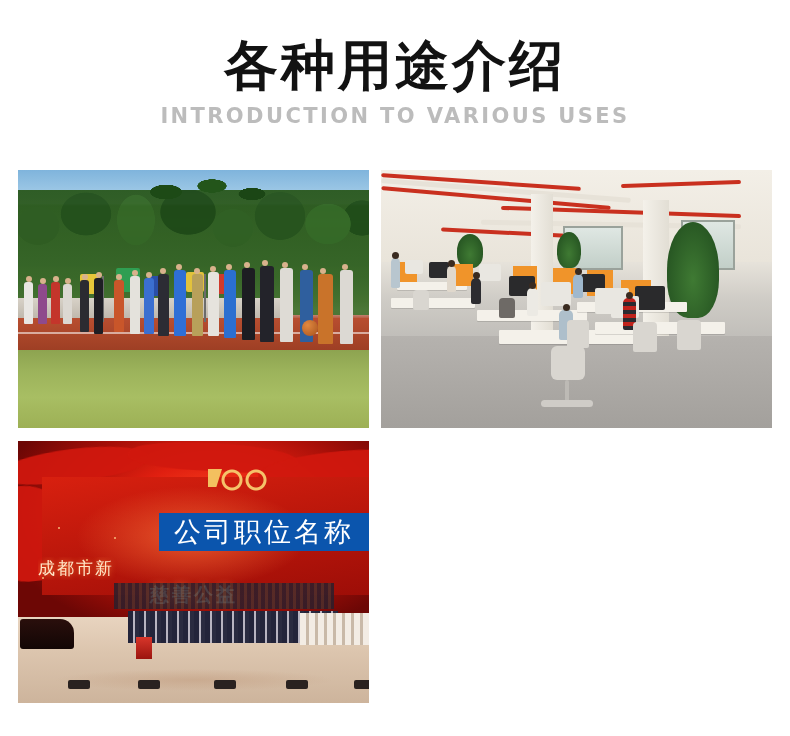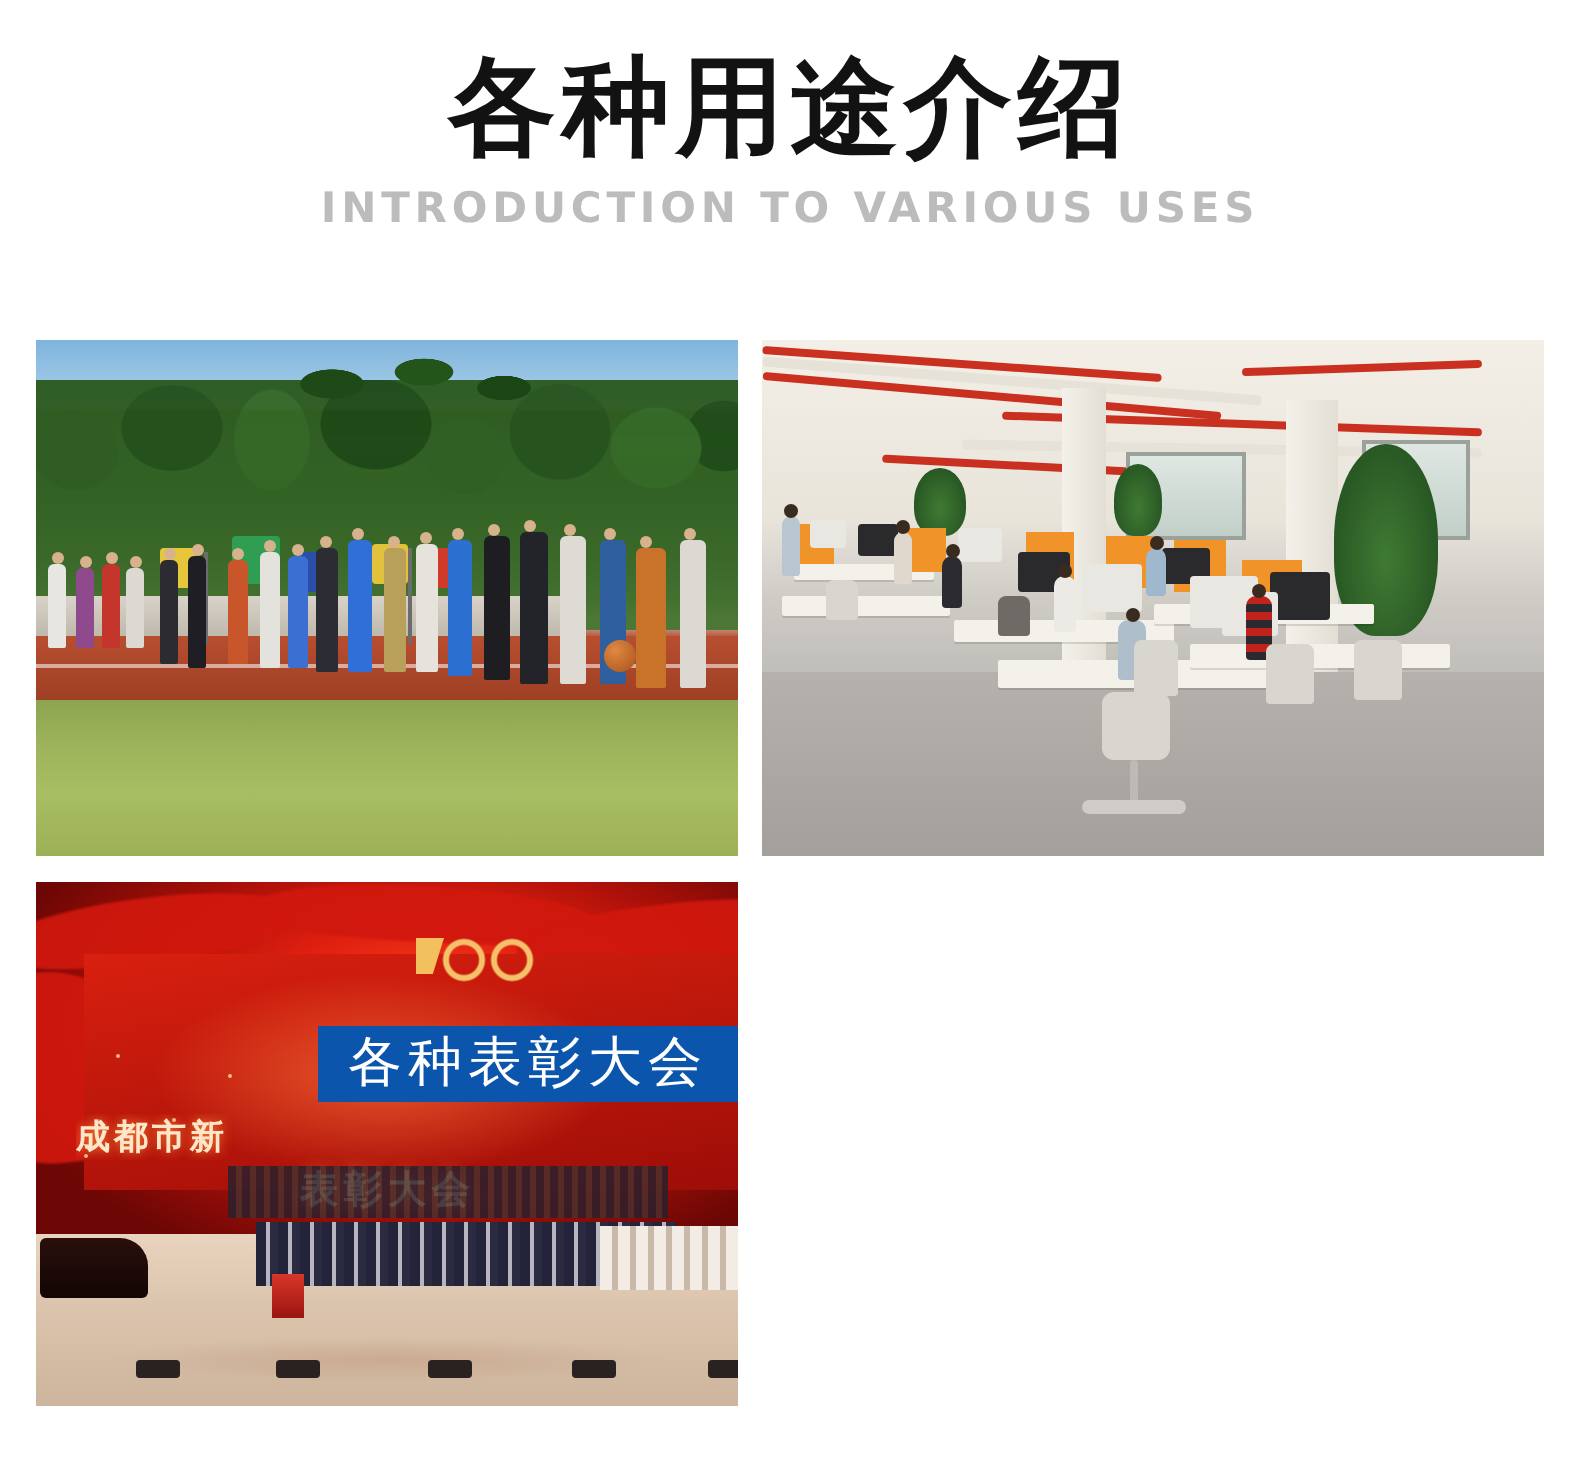--- a/index.html
+++ b/index.html
@@ -11,21 +11,21 @@
     width: 790px;
     height: 736px;
     font-family: "Liberation Sans", "DejaVu Sans", sans-serif;
     overflow: hidden;
     position: relative;
   }
 
   
   .header {
     width: 790px;
-    padding-top: 24px;
+    padding-top: 36px;
     text-align: center;
   }
   .page-title {
     font-size: 54px;
     font-weight: bold;
     color: #121212;
     letter-spacing: 3px;
     line-height: 1.12;
     margin: 0;
     font-family: "DejaVu Sans", "Liberation Sans", sans-serif;
@@ -263,21 +263,21 @@
     filter: blur(.4px);
   }
   .ph-cer .screen {
     position: absolute; left: 24px; top: 36px; width: 344px; height: 118px;
     background:
       radial-gradient(ellipse 160px 70px at 150px 60px, rgba(255,120,60,.65), transparent 72%),
       linear-gradient(170deg,#d8200f,#9c0d07);
   }
   .ph-cer .screen-text1 {
     position: absolute; left: 20px; top: 116px; width: 300px;
-    color: #ffe6c8; font-size: 17px; font-weight: bold; letter-spacing: 2px;
+    color: #ffe6c8; font-size: 17px; font-weight: normal; letter-spacing: 2px;
     text-shadow: 0 0 6px rgba(255,140,60,.9);
     font-family: "DejaVu Sans", "Liberation Sans", sans-serif;
     white-space: nowrap; overflow: hidden;
   }
   .ph-cer .screen-text2 {
     position: absolute; left: 132px; top: 141px;
     color: #ffeccf; font-size: 19px; font-weight: bold; letter-spacing: 3px;
     text-shadow: 0 0 8px rgba(255,150,70,.95);
     font-family: "DejaVu Sans", "Liberation Sans", sans-serif;
     white-space: nowrap;
@@ -458,37 +458,37 @@
     <div class="photo ph-cer">
       <div class="drape" style="left:-20px; top:8px;   width:150px; height:32px; transform:rotate(-7deg);"></div>
       <div class="drape" style="left:110px; top:2px;   width:170px; height:28px; transform:rotate(3deg);"></div>
       <div class="drape" style="left:240px; top:10px;  width:170px; height:34px; transform:rotate(-5deg);"></div>
       <div class="drape" style="left:300px; top:40px;  width:120px; height:90px; border-radius:60% 0 40% 40%; transform:rotate(8deg);"></div>
       <div class="drape" style="left:-30px; top:44px;  width:90px;  height:96px; border-radius:0 60% 40% 40%; transform:rotate(-6deg);"></div>
 
       <div class="screen"></div>
       <div class="emblem"></div>
       <div class="screen-text1">成都市新</div>
-      <div class="screen-text2">表彰大会</div>
+      <div class="screen-text2">慈善公益</div>
 
       <div class="spark" style="left:40px;  top:86px;"></div>
       <div class="spark" style="left:68px;  top:118px;"></div>
       <div class="spark" style="left:24px;  top:136px;"></div>
       <div class="spark" style="left:96px;  top:96px;"></div>
       <div class="spark" style="left:330px; top:106px;"></div>
       <div class="spark" style="left:356px; top:138px;"></div>
 
       <div class="stage"></div>
       <div class="choir"></div>
       <div class="row-people"></div>
       <div class="dresses"></div>
       <div class="piano"></div>
       <div class="podium"></div>
       <div class="monitor-sp" style="left:50px;"></div>
       <div class="monitor-sp" style="left:120px;"></div>
       <div class="monitor-sp" style="left:196px;"></div>
       <div class="monitor-sp" style="left:268px;"></div>
       <div class="monitor-sp" style="left:336px;"></div>
     </div>
-    <div class="tile-label label-ceremony">各种表彰大会</div>
+    <div class="tile-label label-ceremony">公司职位名称</div>
   </div>
 
 </div>
 
 </body></html>

